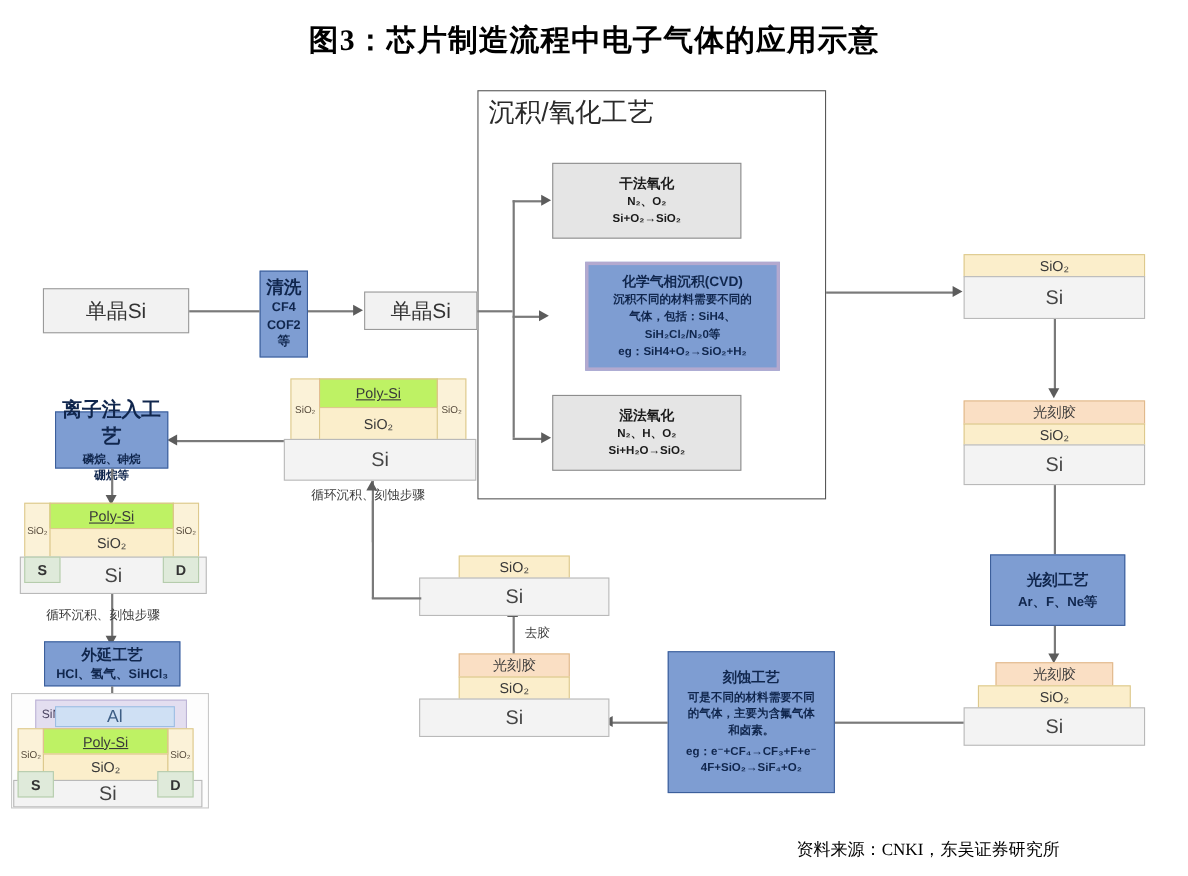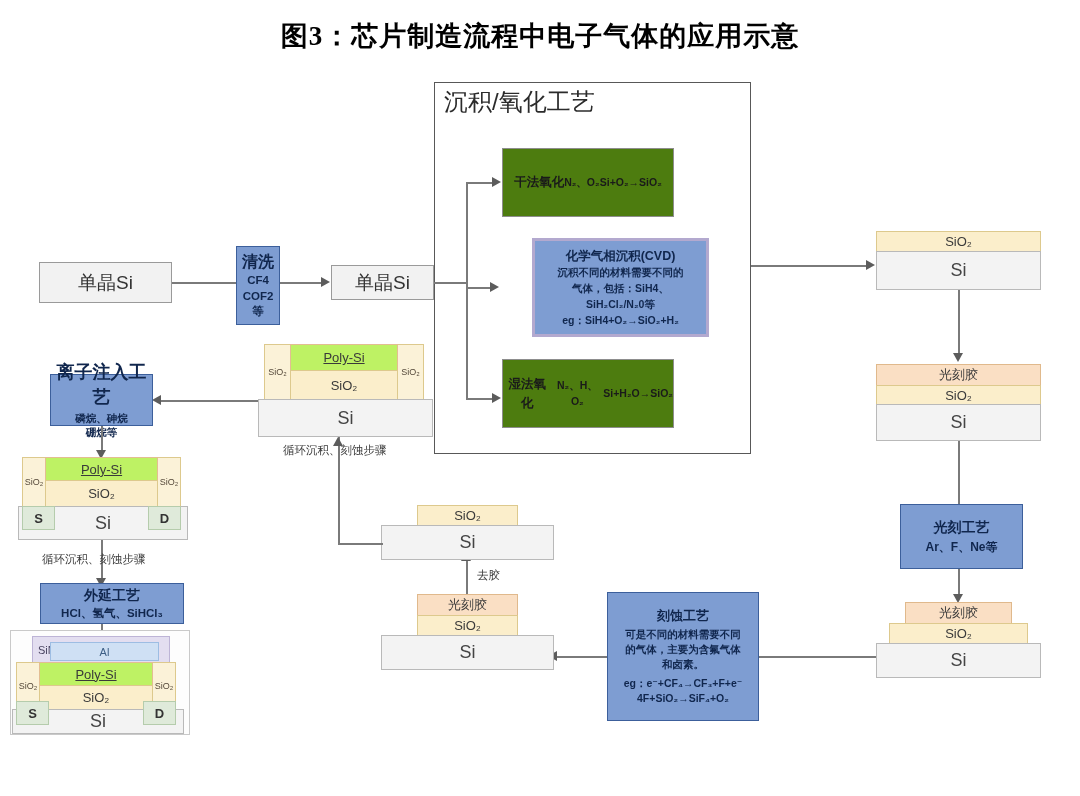--- a/index.html
+++ b/index.html
@@ -36,23 +36,23 @@
   
   .node{ position:absolute; box-sizing:border-box; }
 
   .plain{
     background:#f2f2f2;
     border:1px solid #9a9a9a;
     display:flex;align-items:center;justify-content:center;
     font-size:19px;color:#333;
   }
   .white-box{
-    background:#4d7c0f;
+    background:#e5e5e5;
     border:1.3px solid #8d8d8d;
-    display:flex;flex-direction:row;align-items:center;justify-content:center;
+    display:flex;flex-direction:column;align-items:center;justify-content:center;
     font-size:10.5px;line-height:1.45;color:#1a1a1a;font-weight:bold;
     text-align:center;
   }
   .blue-box{
     background:#7e9dd2;
     border:1.3px solid #3c5f9b;
     display:flex;flex-direction:column;align-items:center;justify-content:center;
     text-align:center;color:#10264d;font-weight:bold;
   }
   .cvd-box{
@@ -78,21 +78,21 @@
     display:flex;align-items:center;justify-content:center;
     font-size:13px;color:#3a3a3a;
   }
   .l-si   { background:#f3f3f3; border:1px solid #b9b9b9; font-size:18px; color:#444;}
   .l-sio2 { background:#fbeecb; border:1px solid #ddc98d; }
   .l-poly { background:#bef264; border:1px solid #e3bd92;text-decoration:underline; }
   .l-pr   { background:#fadfc4; border:1px solid #e0b98c; }
   .l-sidewall{ background:#fbf2d8; border:1px solid #ddc98d; font-size:9px; color:#55493a;}
   .l-sd   { background:#dfeada; border:1px solid #b5ccac; font-size:13px;font-weight:bold;color:#333;}
   .l-sin  { background:#e3def0; border:1px solid #bdb4d6; font-size:11px;color:#4a4462;}
-  .l-al   { background:#cfe0f4; border:1px solid #9dbde3; font-size:11px;color:#3d5e85;}
+  .l-al   { background:#cfe0f4; border:1px solid #9dbde3; font-size:16px;color:#3d5e85;}
 
   
   .ln{ position:absolute; background:#7a7a7a; }
   .ln.h{ height:1.5px; }
   .ln.v{ width:1.5px; }
   .arw{ position:absolute; width:0;height:0; }
   .arw.r{ border-top:5.5px solid transparent;border-bottom:5.5px solid transparent;border-left:9px solid #5c5c5c;}
   .arw.l{ border-top:5.5px solid transparent;border-bottom:5.5px solid transparent;border-right:9px solid #5c5c5c;}
   .arw.d{ border-left:5.5px solid transparent;border-right:5.5px solid transparent;border-top:9px solid #5c5c5c;}
   .arw.u{ border-left:5.5px solid transparent;border-right:5.5px solid transparent;border-bottom:9px solid #5c5c5c;}
@@ -305,21 +305,21 @@
     </div>
     <div class="layer l-sd" style="left:130px;top:49px;width:33px;height:24px;">
       <span>D</span>
     </div>
   </div>
 
   <div class="ln v" style="left:101px;top:540px;height:42px;"></div>
   <div class="cap" style="left:42px;top:552px;">循环沉积、刻蚀步骤</div>
   <div class="arw d" style="left:96px;top:578px;"></div>
 
-  <div class="node blue-box" style="left:40px;top:583px;width:144px;height:41px;font-size:10.5px;line-height:1.45;">
+  <div class="node blue-box" style="left:40px;top:583px;width:124px;height:41px;font-size:10.5px;line-height:1.45;">
     <div style="font-size:14px;">外延工艺</div>
     <div style="font-size:11.5px;">HCl、氢气、SiHCl₃</div>
   </div>
 
   <div class="ln v" style="left:101px;top:624px;height:13px;"></div>
   <div class="arw d" style="left:96px;top:633px;"></div>
 
   <div class="node" style="left:10px;top:630px;width:180px;height:105px;">
 
     <div class="layer" style="left:0;top:0;width:180px;height:105px;border:1px solid #c9c9c9;background:#fdfdfd;"></div>
@@ -347,14 +347,15 @@
       <span>Si</span>
     </div>
     <div class="layer l-sd" style="left:6px;top:71px;width:33px;height:24px;">
       <span>S</span>
     </div>
     <div class="layer l-sd" style="left:133px;top:71px;width:33px;height:24px;">
       <span>D</span>
     </div>
   </div>
 
+  <div id="source">资料来源：CNKI，东吴证券研究所</div>
 
 </div>
 
 </body></html>

